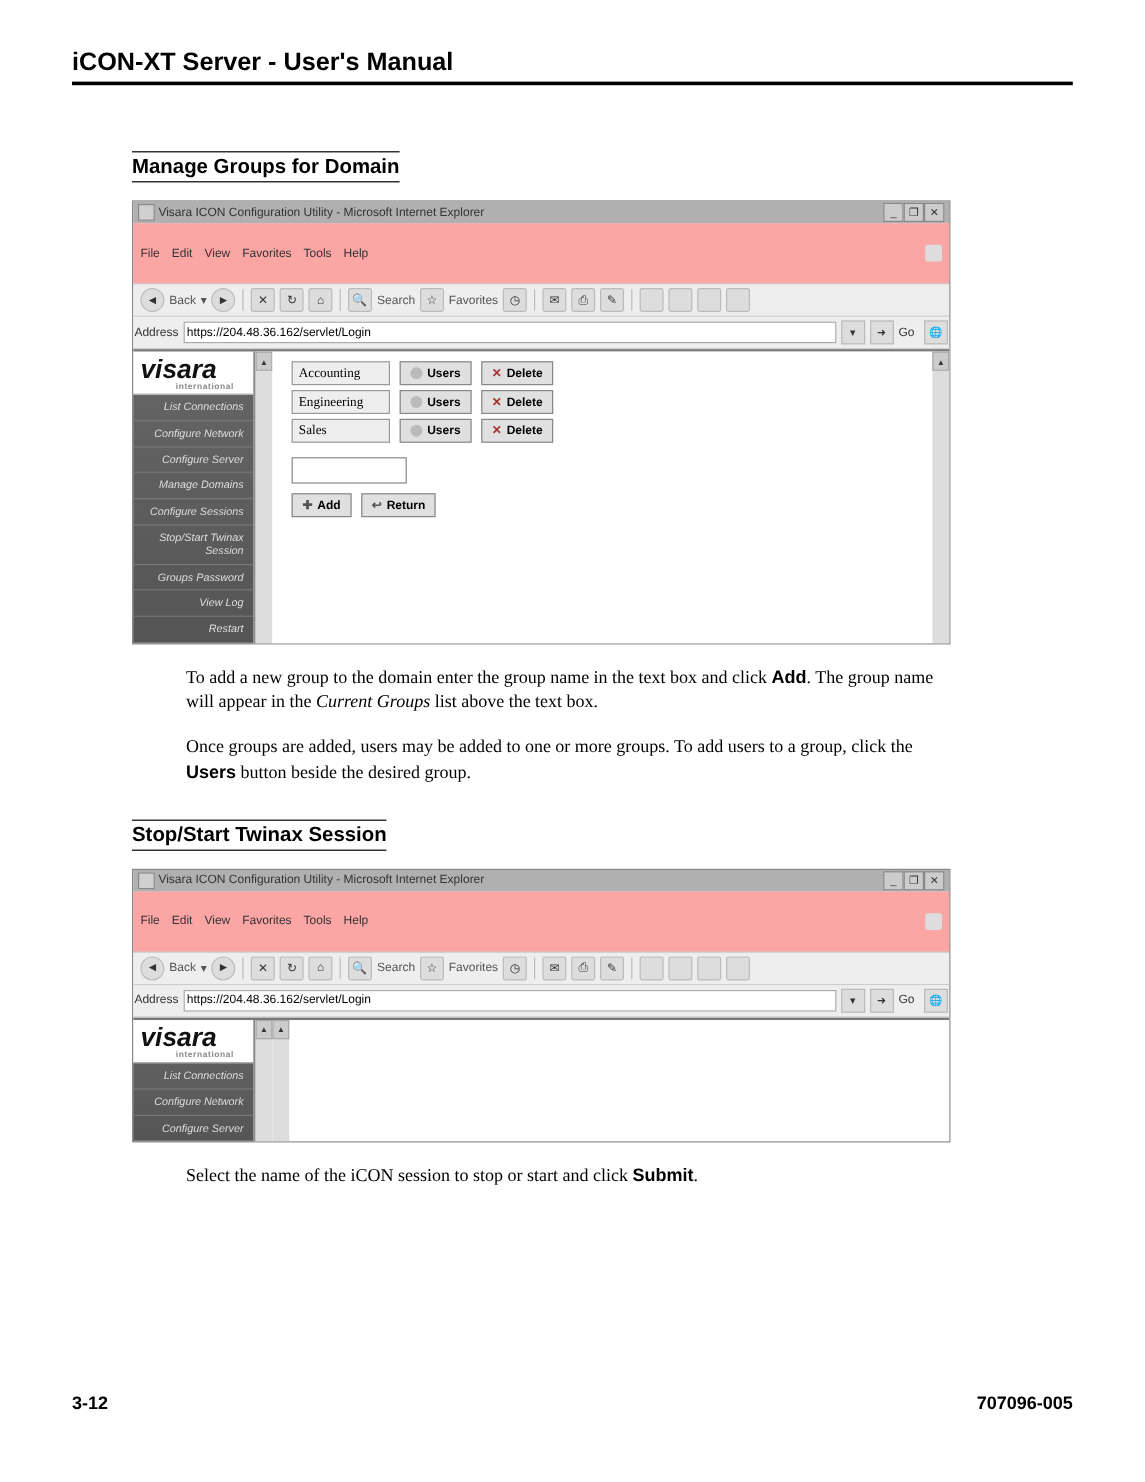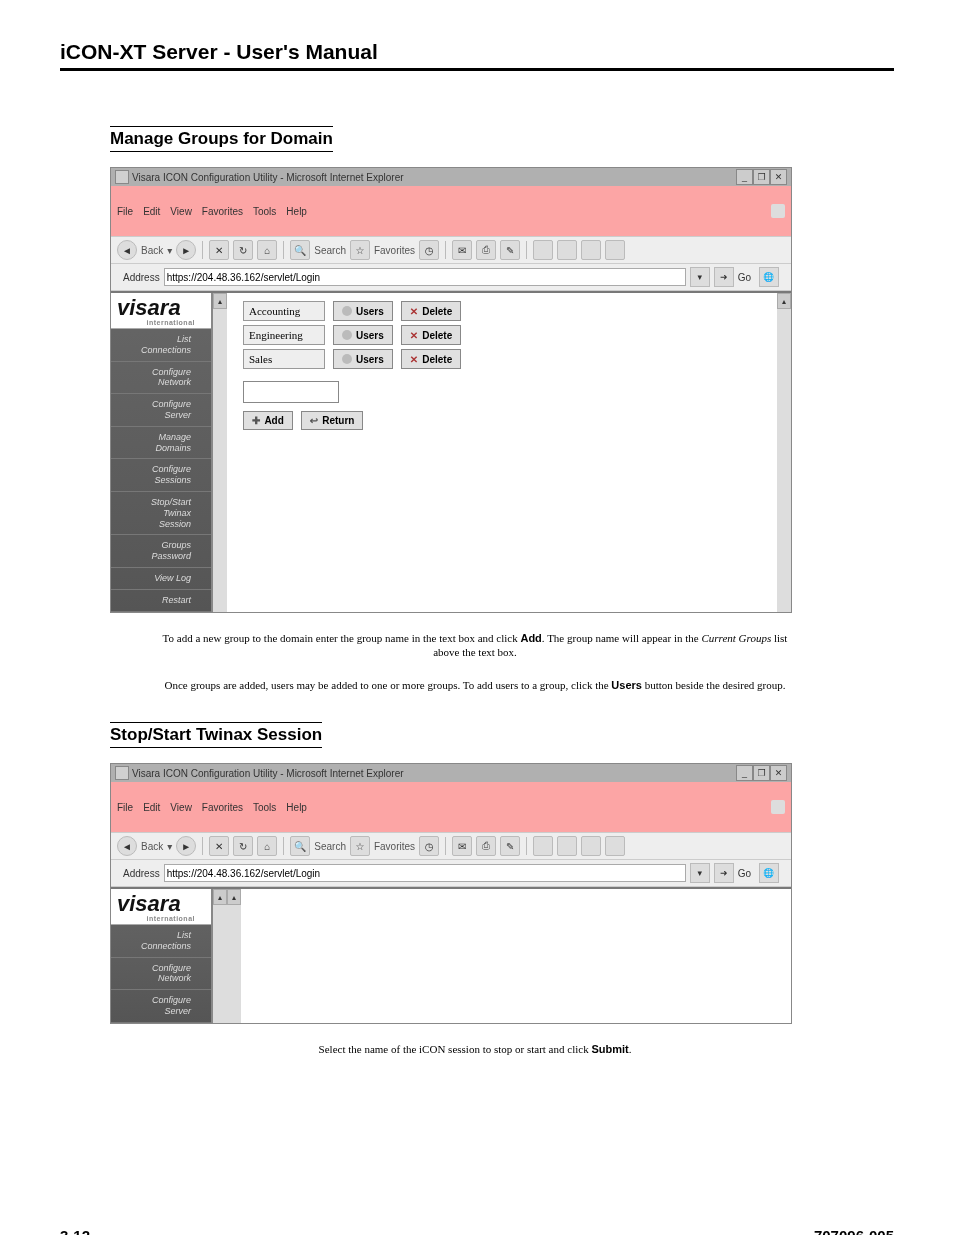--- a/index.html
+++ b/index.html
@@ -98,21 +98,21 @@
   }
   .toolbar .tbtn.round { border-radius: 50%; }
   .toolbar .sep {
     width: 1px; height: 18px;
     background: #bbb;
     margin: 0 2px;
   }
   .toolbar .lbl { font-size: 10px; color: #555; }
   .addrbar {
     background: #eee;
-    padding: 3px 12px;
+    padding: 3px 1px;
     border-bottom: 1px solid #ccc;
     display: flex;
     align-items: center;
     gap: 4px;
   }
   .addrbar input {
     flex: 1;
     font-size: 10px;
     height: 16px;
     border: 1px solid #aaa;
@@ -175,21 +175,21 @@
   }
   .sidebar .nav {
     display: flex;
     flex-direction: column;
   }
   .sidebar .nav a {
     font-size: 9px;
     font-style: italic;
     color: #ddd;
     text-align: right;
-    padding: 5px 20px;
+    padding: 5px 8px;
     border-bottom: 1px solid #777;
     text-decoration: none;
     line-height: 1.2;
   }
   .main {
     flex: 1;
     padding: 8px 16px;
     background: #fff;
     color: #000;
     font-family: "Times New Roman", serif;
@@ -255,25 +255,24 @@
     gap: 6px;
     font-size: 12px;
     margin-bottom: 8px;
   }
   .sessionrow select {
     font-size: 10px;
     height: 18px;
     border: 1px solid #888;
   }
   .body-para {
-    font-size: 11px;
+    font-size: 15px;
     margin: 18px 0 14px 95px;
     line-height: 1.35;
     width: 640px;
-    text-align: center;
   }
   .body-para b, .body-para strong {
     font-family: Arial, Helvetica, sans-serif;
     font-weight: bold;
   }
   .body-para i { font-style: italic; }
   .footer {
     display: flex;
     justify-content: space-between;
     font-family: Arial, Helvetica, sans-serif;

